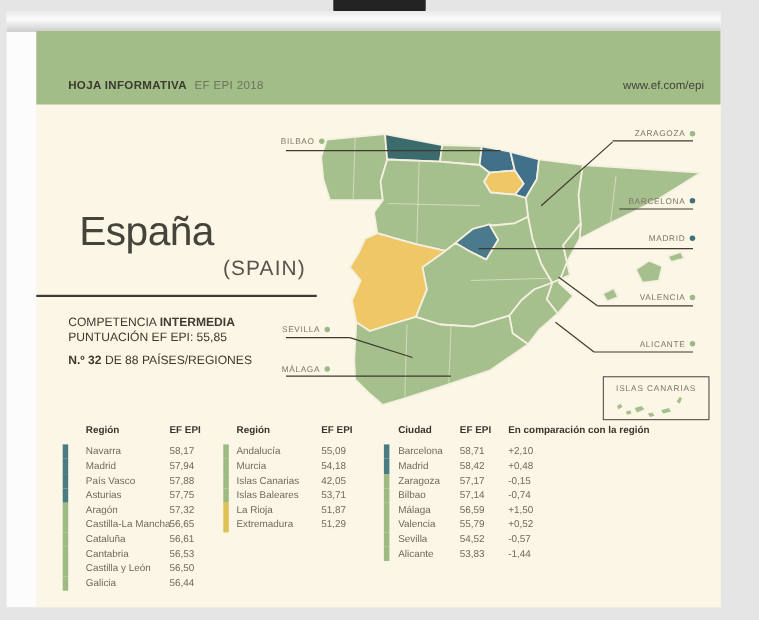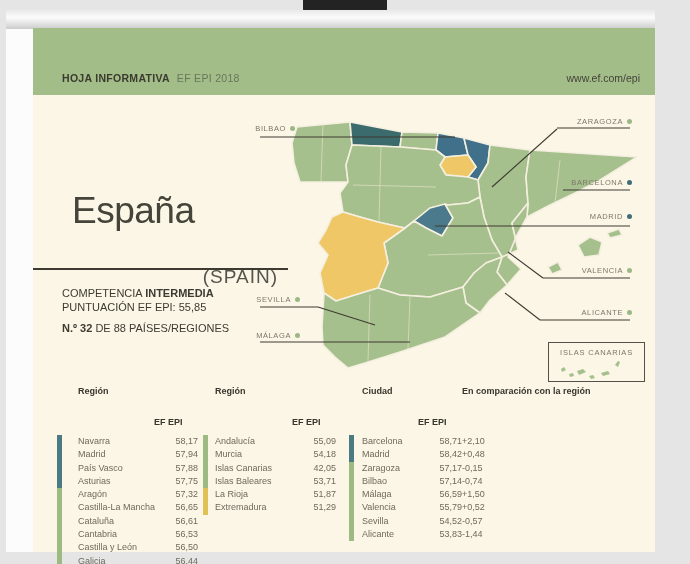--- a/index.html
+++ b/index.html
@@ -15,21 +15,21 @@
 
   
   .green-header { position:absolute; left:0; top:0; width:622px; height:67px; background:#a3bd88; }
   .gh-left { position:absolute; left:29px; top:44px; font-size:10.5px; letter-spacing:.3px; white-space:nowrap; }
   .gh-bold { font-weight:bold; color:#3b3a2f; }
   .gh-reg  { color:#68765d; margin-left:7px; }
   .gh-url  { position:absolute; right:15px; top:44px; font-size:10.5px; color:#44433a; }
 
   
   .country-title { position:absolute; left:27px; top:162px; font-size:37px; font-weight:400; color:#45443a; letter-spacing:-.5px;margin-left:12px; }
-  .country-alt   { position:absolute; left:0; top:206px; width:245px; text-align:right; font-size:19px; color:#55544a; letter-spacing:1px;margin-top:32px; }
+  .country-alt   { position:absolute; left:0; top:206px; width:245px; text-align:right; font-size:19px; color:#55544a; letter-spacing:1px; }
   .rule { position:absolute; left:0; top:240px; width:255px; height:1.5px; background:#3d3a31; }
   .stats { position:absolute; left:29px; top:258px; font-size:11px; color:#3d3b30; line-height:14px; }
   .stats .b { font-weight:bold; }
   .rank-line { margin-top:7px; }
 
   
   .map-svg { position:absolute; left:217px; top:77px; }
   .map-svg path { stroke:#f4efdf; stroke-width:1.6; stroke-linejoin:round; }
   .rg  { fill:#a5c08c; }
   .rt1 { fill:#3c6b6e; }
@@ -63,25 +63,25 @@
   .bar-teal  { background:#4a7a82; }
   .bar-green { background:#9cba82; }
   .bar-yellow{ background:#dfc157; }
   .t1 .tbar { margin-right:16.5px; }
   .t2 .tbar { margin-right:7.5px; }
   .t3 .tbar { margin-right:8.5px; }
   .tname { display:inline-block; }
   .t1 .tname { width:76px; white-space:nowrap; }
   .t2 .tname { width:77px; }
   .t3 .tname { width:56px; white-space:nowrap; }
-  .tval { display:inline-block; width:44px;text-align:right; }
+  .tval { display:inline-block; width:44px; }
   .t3 .tval { width:44px; }
   .tdiff { display:inline-block; }
   .t1 .th-name { width:76px; } .t2 .th-name { width:77px; } .t3 .th-name { width:56px; }
-  .th-val { width:44px;margin-top:31px; }
+  .th-val { width:44px; }
 </style>
 </head>
 <body>
 
 <div class="frame">
   <div class="tab-notch"></div>
   <div class="page-bg"></div>
   <div class="top-gradient"></div>
 
   <div class="sheet">

